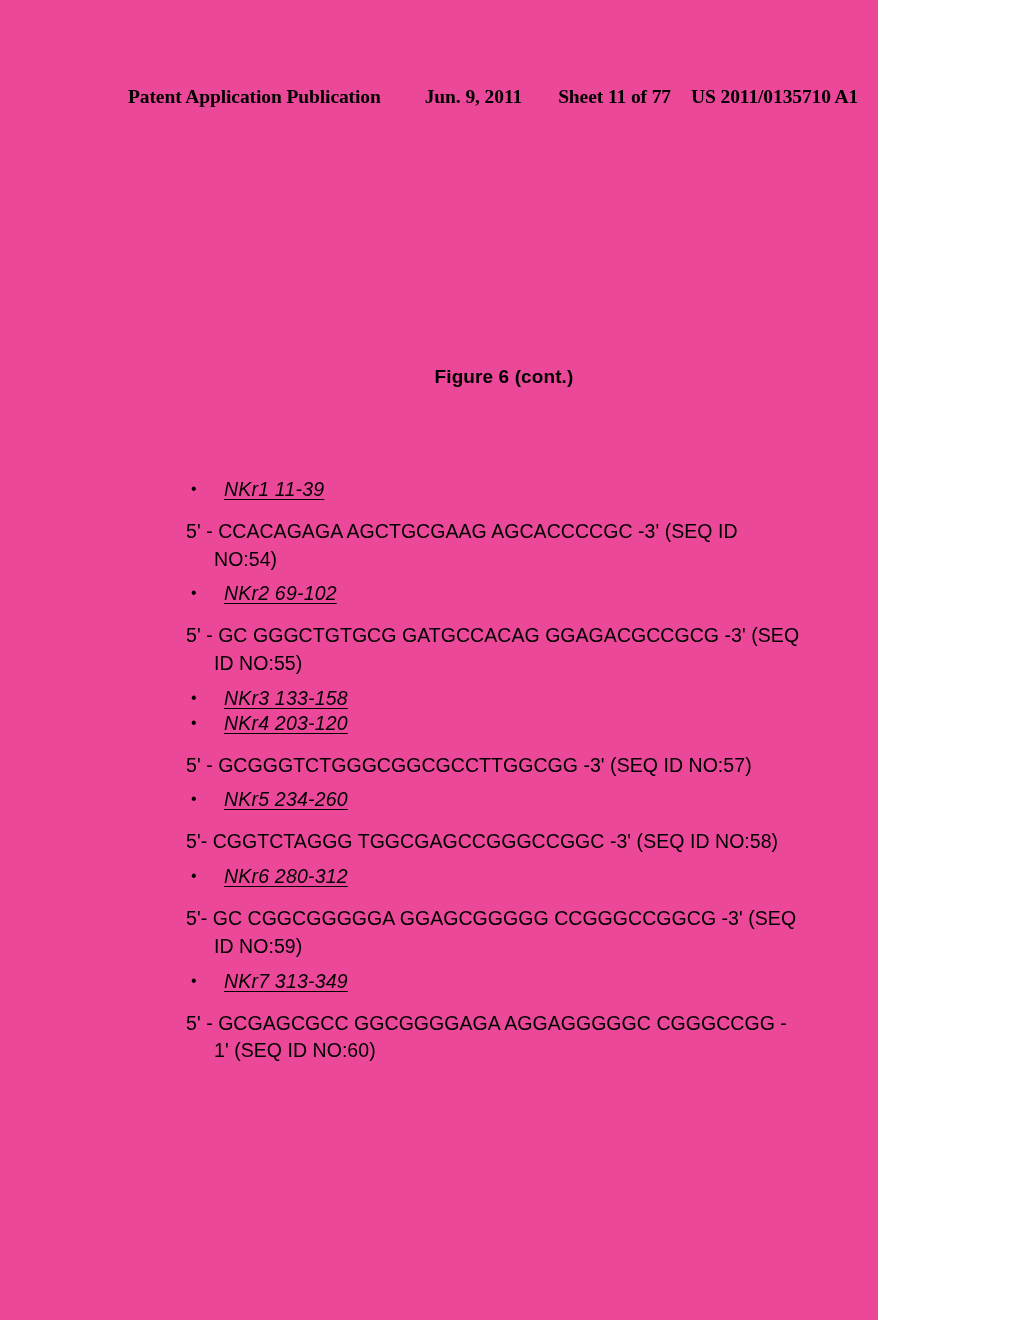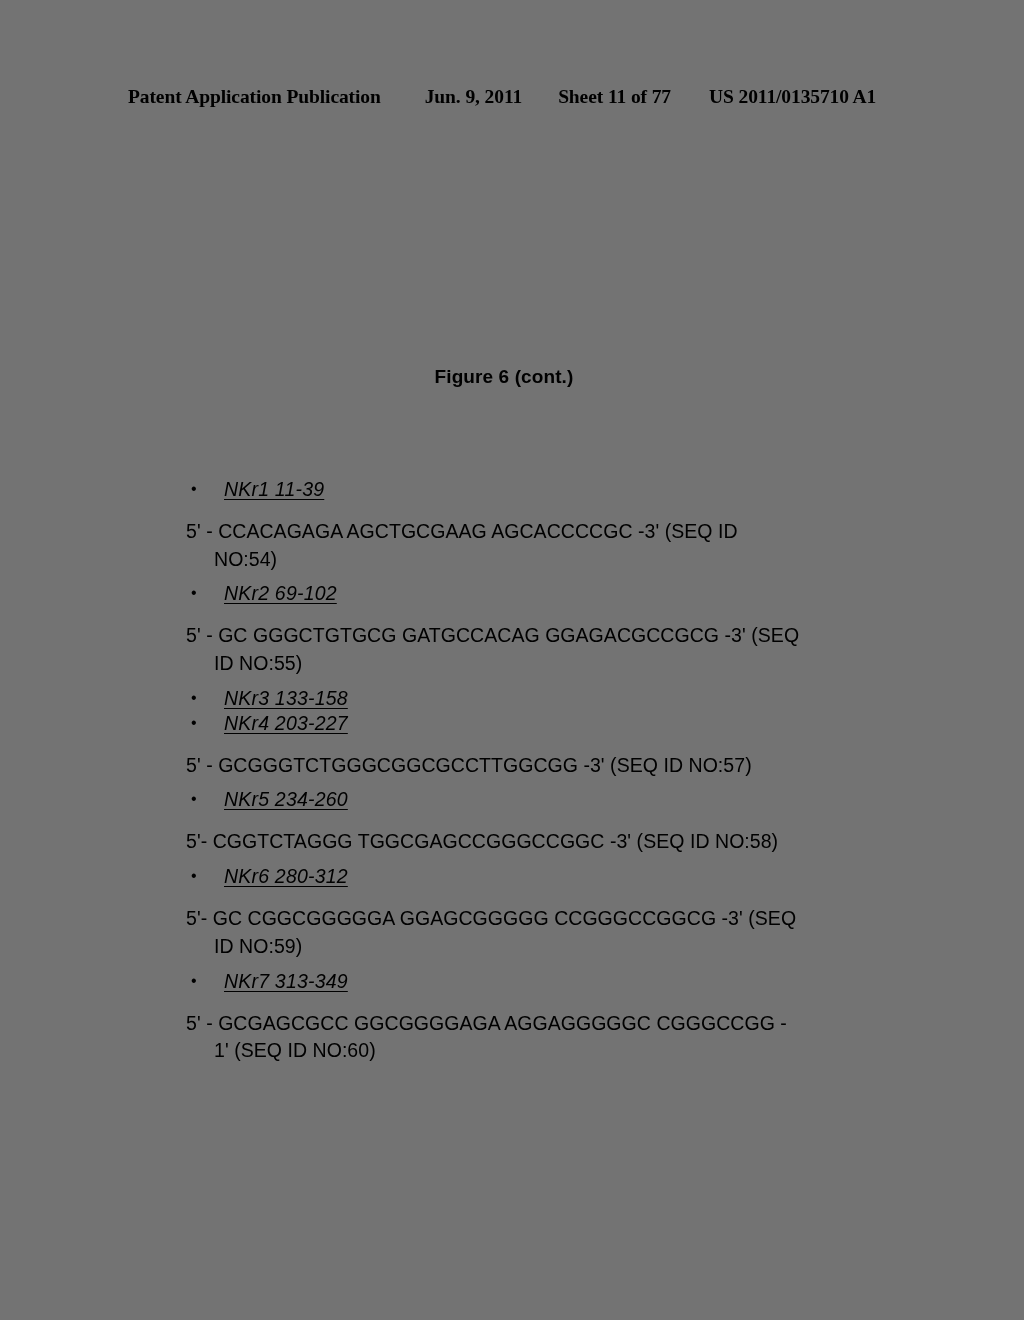--- a/index.html
+++ b/index.html
@@ -2,23 +2,23 @@
 <html><head>
 <meta charset="utf-8">
 <style>
   html, body {
     margin: 0;
     padding: 0;
     background: #ffffff;
   }
   .page {
     position: relative;
-    width: 1024px;
+    width: 878px;
     height: 1320px;
-    background: #737373;
+    background: #ec4899;
     overflow: hidden;
     font-family: "Liberation Sans", sans-serif;
     color: #000000;
   }
 
   
   .doc-header {
     position: absolute;
     top: 86px;
     left: 128px;
@@ -26,21 +26,21 @@
     display: flex;
     align-items: baseline;
     font-family: "Liberation Serif", serif;
     font-weight: bold;
     font-size: 19.5px;
     letter-spacing: -0.1px;
     white-space: nowrap;
   }
   .doc-header .pub-title { margin-right: 44px; }
   .doc-header .pub-date  { margin-right: 36px; }
-  .doc-header .pub-sheet { margin-right: 38px; text-align: right; }
+  .doc-header .pub-sheet { margin-right: 20px; text-align: right; }
   .doc-header .pub-number { }
 
   
   .figure-title {
     position: absolute;
     top: 366px;
     left: 0;
     width: 1024px;
     text-align: center;
     font-size: 19px;
@@ -144,21 +144,21 @@
     <div class="seq-entry">
       <div class="entry-head">
         <span class="bullet">•</span>
         <span class="entry-label">NKr3 133-158</span>
       </div>
     </div>
 
     <div class="seq-entry">
       <div class="entry-head">
         <span class="bullet">•</span>
-        <span class="entry-label">NKr4 203-227</span>
+        <span class="entry-label">NKr4 203-120</span>
       </div>
       <div class="entry-seq">
         <span>5' - GCGGGTCTGGGCGGCGCCTTGGCGG -3' (SEQ ID NO:57)</span>
       </div>
     </div>
 
     <div class="seq-entry">
       <div class="entry-head">
         <span class="bullet">•</span>
         <span class="entry-label">NKr5 234-260</span>

